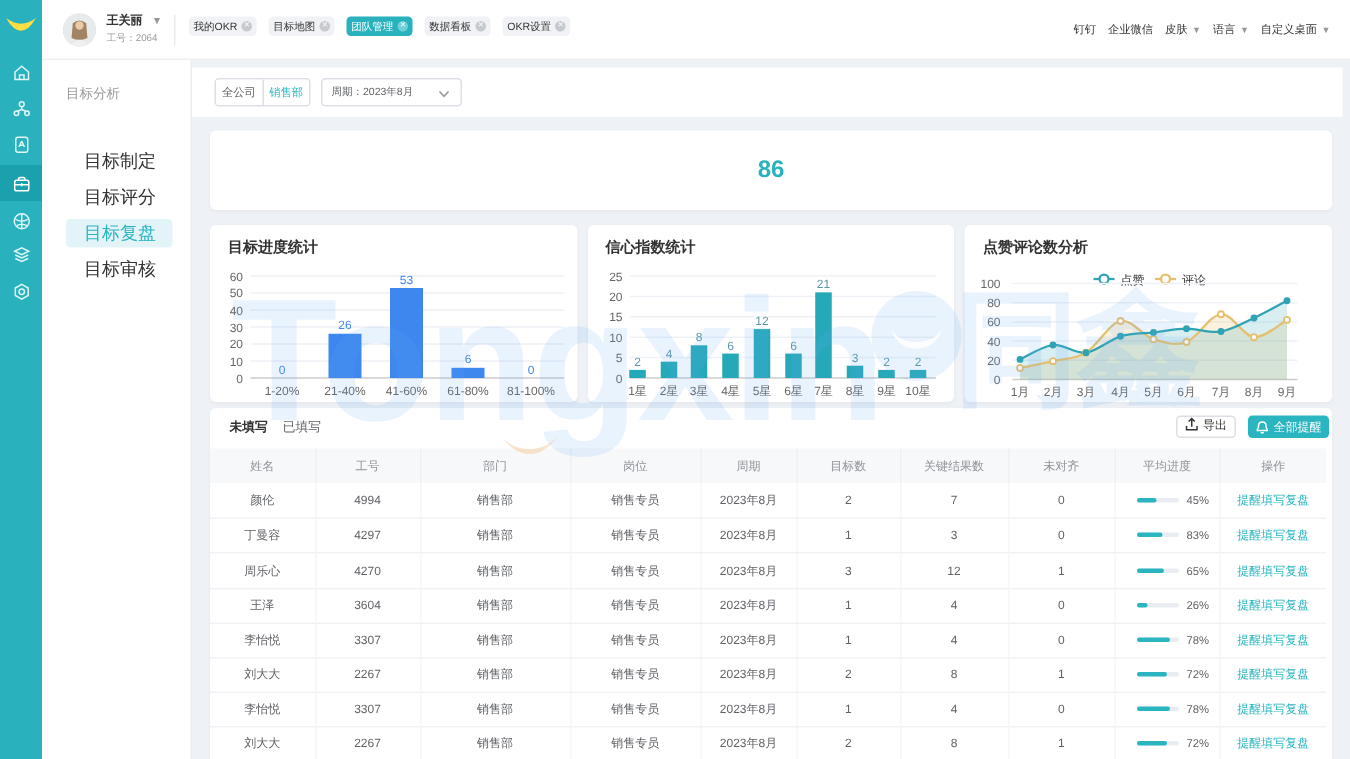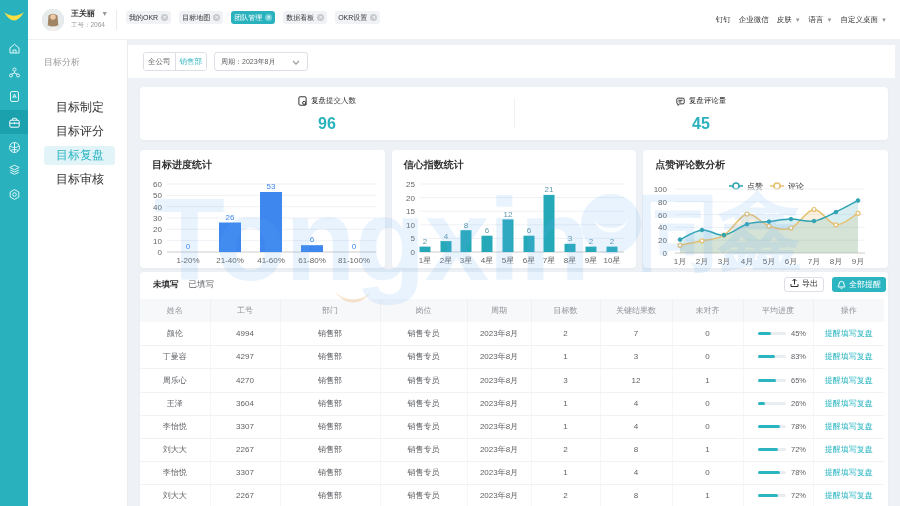--- a/index.html
+++ b/index.html
@@ -174,39 +174,21 @@
           <div>全公司</div>
           <div class="act">销售部</div>
         </div>
     <div id="period">周期：2023年8月<svg style="position:absolute;right:7px;top:7px;" width="8" height="6" viewBox="0 0 8 6">
             <path d="M1,1 L4,4.2 L7,1" stroke="#999" stroke-width="1.1" fill="none"></path>
           </svg></div>
   </div>
 
   <div id="stats">
     <div class="stat">
-      <div class="lb">
-        <svg width="9" height="10" viewBox="0 0 10 11" fill="none" stroke="#333" stroke-width="1.1">
-              <rect x="1" y="0.8" width="8" height="9.4" rx="1.2"></rect>
-              <circle cx="6.8" cy="7.6" r="1.7" fill="#fff"></circle>
-              <path d="M8,8.8 L9.2,10"></path>
-            </svg>
-        复盘提交人数
-      </div>
-      <div class="num">96</div>
-    </div>
-    <div class="stat">
-      <div class="lb">
-        <svg width="9" height="9" viewBox="0 0 11 11" fill="none" stroke="#333" stroke-width="1.2">
-              <path d="M1,2.8 Q1,1.4 2.4,1.4 L8.6,1.4 Q10,1.4 10,2.8 L10,7 Q10,8.4 8.6,8.4 L4.5,8.4 L2.4,10.2 L2.4,8.4 Q1,8.4 1,7 Z"></path>
-              <path d="M3,4 L8,4 M3,6 L6.5,6"></path>
-            </svg>
-        复盘评论量
-      </div>
-      <div class="num">45</div>
+      <div class="num">86</div>
     </div>
   </div>
 
   <div id="charts">
     <div class="ccard">
       <div class="ct">目标进度统计</div>
       <svg width="244" height="120" viewBox="0 0 244 120">
 
         <g stroke="#eef1f6" stroke-width="1">
           <line x1="27" y1="36" x2="236" y2="36"></line>

